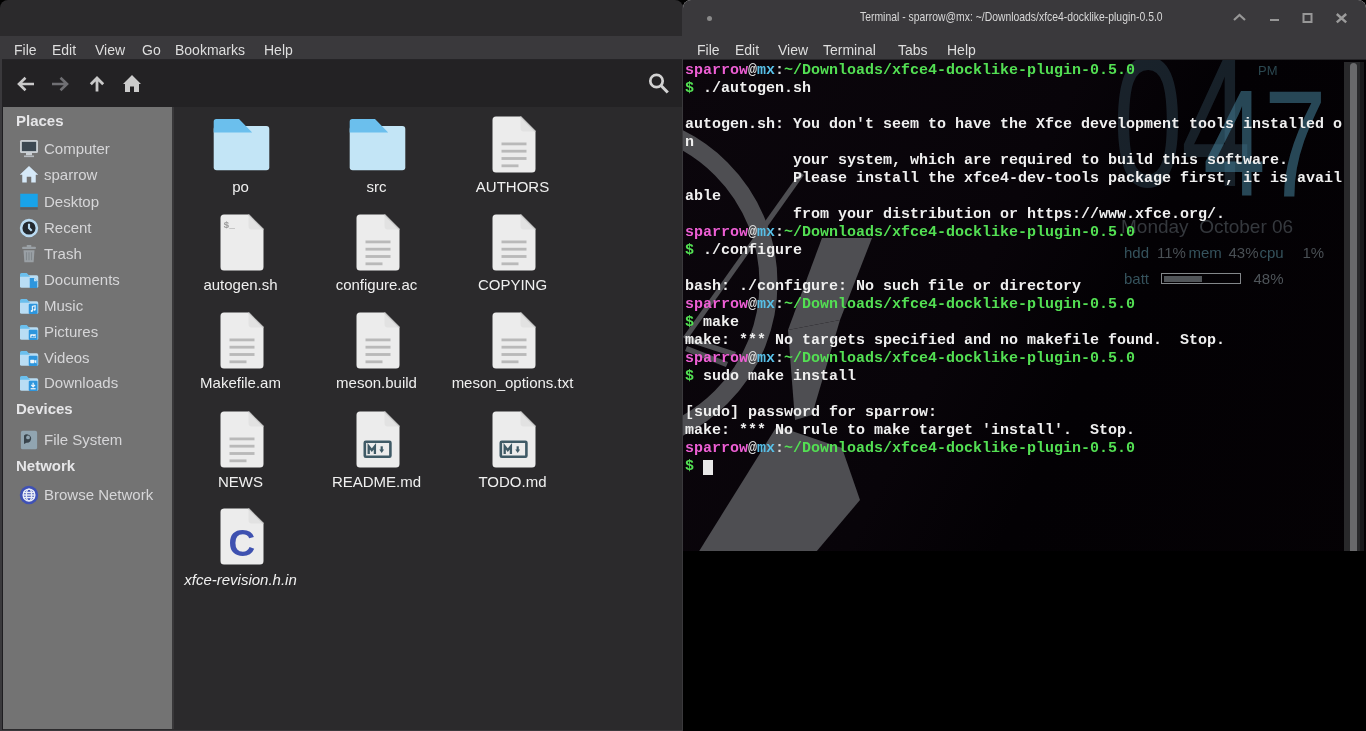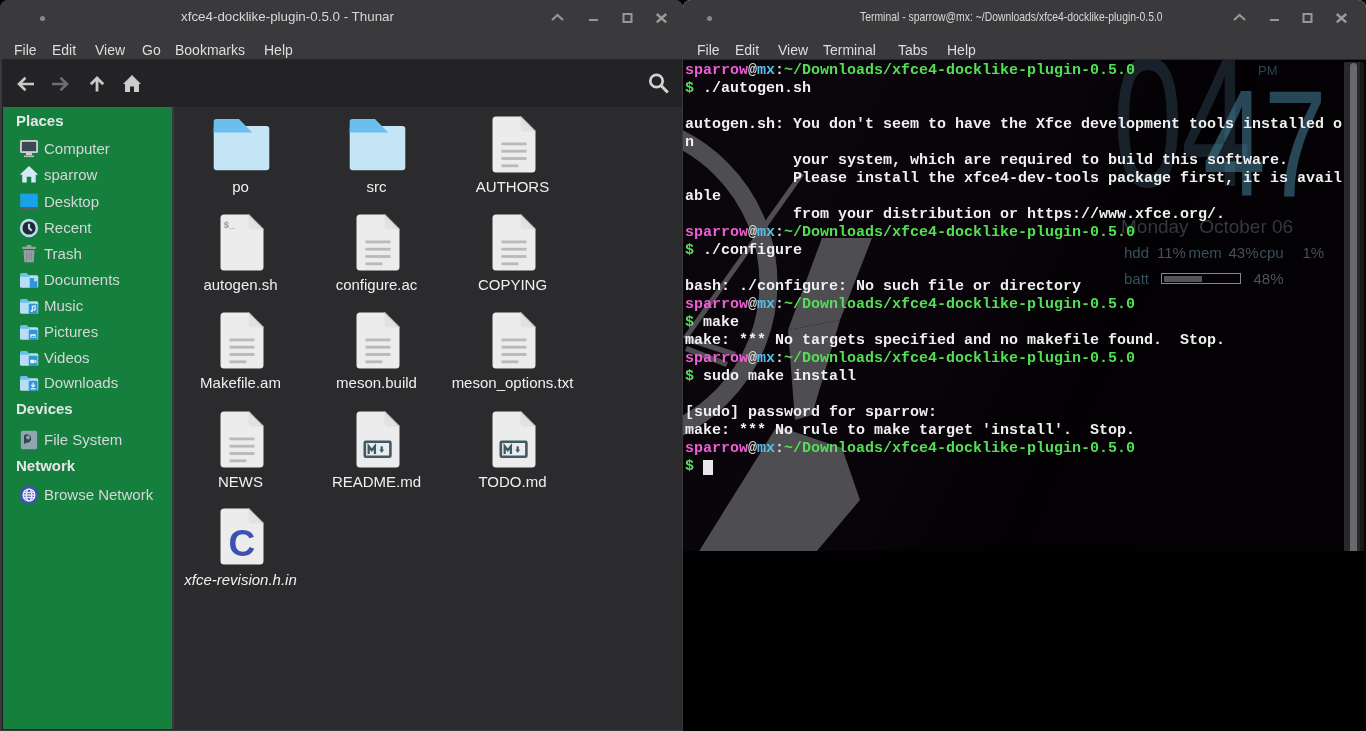--- a/index.html
+++ b/index.html
@@ -10,21 +10,21 @@
   #t-title { position:absolute; left:0; top:0; width:683px; height:36px; background:#3a393c; }
   #t-menu { position:absolute; left:0; top:36px; width:683px; height:23px; background:#3a393c; }
   .mline { position:absolute; left:0; width:683px; height:1px; background:#252427; }
   #t-tool { position:absolute; left:0; top:60px; width:683px; height:47px; background:#232224; }
   .wtitle { color:#d8d8d8; font-size:13.5px; position:absolute; top:9px; white-space:nowrap; transform-origin:left top; }
   .menu-item { position:absolute; top:6px; color:#dedede; font-size:14px; white-space:nowrap; }
   .dot { position:absolute; top:16px; width:5px; height:5px; border-radius:50%; background:#8a8a8a; }
   .winbtn { position:absolute; top:11px; }
   #pathbar { position:absolute; left:159px; top:6px; width:475px; height:35px; background:#2e2d30; border-radius:8px; }
   #pathtext { position:absolute; left:29px; top:8px; color:#e4e4e4; font-size:15px; white-space:nowrap; }
-  #sidebar { position:absolute; left:0; top:107px; width:172px; height:622px; background:#15803d; }
+  #sidebar { position:absolute; left:0; top:107px; width:172px; height:622px; background:#737373; }
   #vsep { position:absolute; left:172px; top:107px; width:1.5px; height:622px; background:#39383a; }
   #fpane { position:absolute; left:173.5px; top:107px; width:508px; height:595px; background:#2b2a2c; }
   #statusbar { position:absolute; left:173.5px; top:702px; width:508px; height:27.5px; background:#232225; border-top:1px solid #1c1b1d; }
   .sb-h { position:absolute; left:16px; color:#e6e6e8; font-size:15px; font-weight:bold; white-space:nowrap; }
   .sb-i { position:absolute; left:44px; color:#d6d6d8; font-size:15px; white-space:nowrap; }
   .sb-ic { position:absolute; left:19px; width:20px; height:20px; }
   .flabel { position:absolute; color:#f0f0f0; font-size:15px; text-align:center; white-space:nowrap; }
   
   #term { position:absolute; left:683px; top:0; width:683px; height:551px; background:#ffffff; border-radius:8px 8px 0 0; overflow:hidden; }
   #x-title { position:absolute; left:0; top:0; width:683px; height:36px; background:#3a393c; }
@@ -38,36 +38,20 @@
   #console .g { color:#53df53; } 
   #cursor { display:inline-block; width:9.5px; height:14.5px; background:#e8e8e8; vertical-align:-4.5px; }
   #scroll-track { position:absolute; left:661px; top:2px; width:16px; height:660px; background:#29292b; }
   #scroll-thumb { position:absolute; left:666.5px; top:3px; width:7.5px; height:656px; background:#69696b; border-radius:4px; }
   #x-redge { position:absolute; left:677px; top:2px; width:4px; height:662px; background:#19191b; }
   .conky { position:absolute; white-space:nowrap; }
 </style></head>
 <body>
 
 <div id="thunar">
-  <div id="t-title">
-    <div class="dot" style="left:40px;"></div>
-    <div class="wtitle" style="left:181px; transform:scaleX(0.99);">xfce4-docklike-plugin-0.5.0 - Thunar</div>
-    <svg class="winbtn" style="left:550px;" width="15" height="14" viewBox="0 0 15 14">
-        <polyline points="2,9 7.5,4 13,9" fill="none" stroke="#979797" stroke-width="2.2"></polyline>
-      </svg>
-    <svg class="winbtn" style="left:586px;" width="15" height="14" viewBox="0 0 15 14">
-        <line x1="3" y1="9" x2="12" y2="9" stroke="#979797" stroke-width="2.2"></line>
-      </svg>
-    <svg class="winbtn" style="left:620px;" width="15" height="14" viewBox="0 0 15 14">
-        <rect x="3.5" y="3" width="8" height="8" fill="none" stroke="#979797" stroke-width="2.0"></rect>
-      </svg>
-    <svg class="winbtn" style="left:654px;" width="15" height="14" viewBox="0 0 15 14">
-        <path d="M2.8 3 L12.2 11.4 M12.2 3 L2.8 11.4" stroke="#9b9b9b" stroke-width="2.4"></path>
-      </svg>
-  </div>
   <div id="t-menu">
     <div class="menu-item" style="left:14px;">File</div>
     <div class="menu-item" style="left:52px;">Edit</div>
     <div class="menu-item" style="left:95px;">View</div>
     <div class="menu-item" style="left:142px;">Go</div>
     <div class="menu-item" style="left:175px;">Bookmarks</div>
     <div class="menu-item" style="left:264px;">Help</div>
   </div>
   <div class="mline" style="top:59px;"></div>
   <div id="t-tool">

